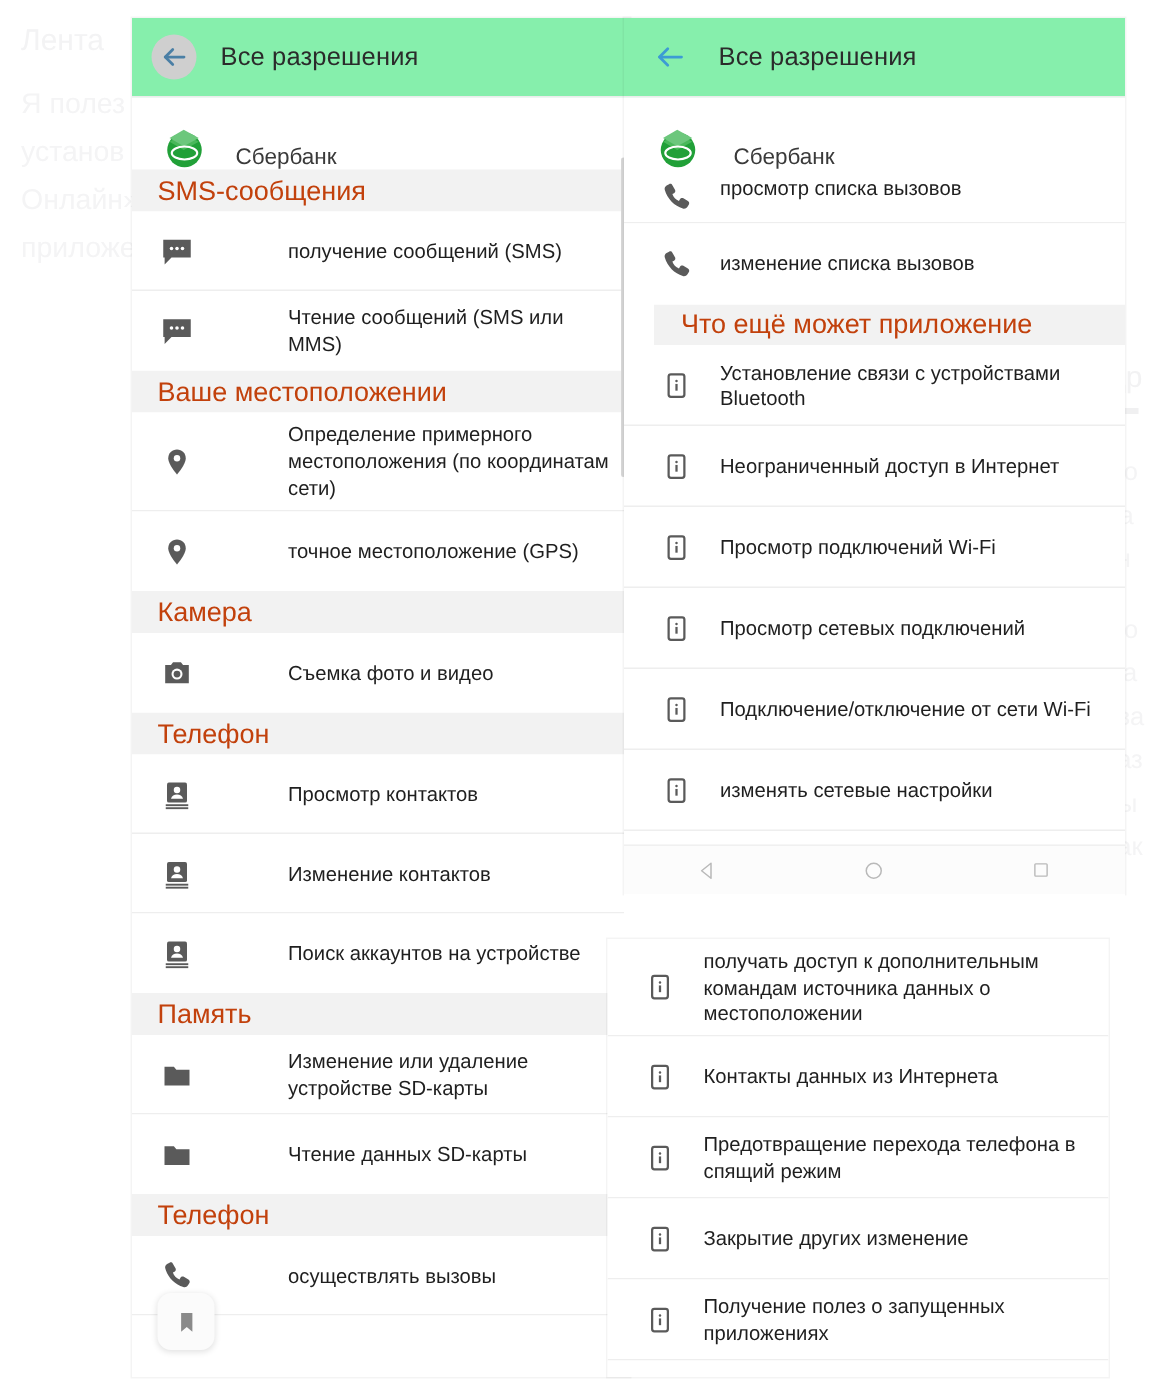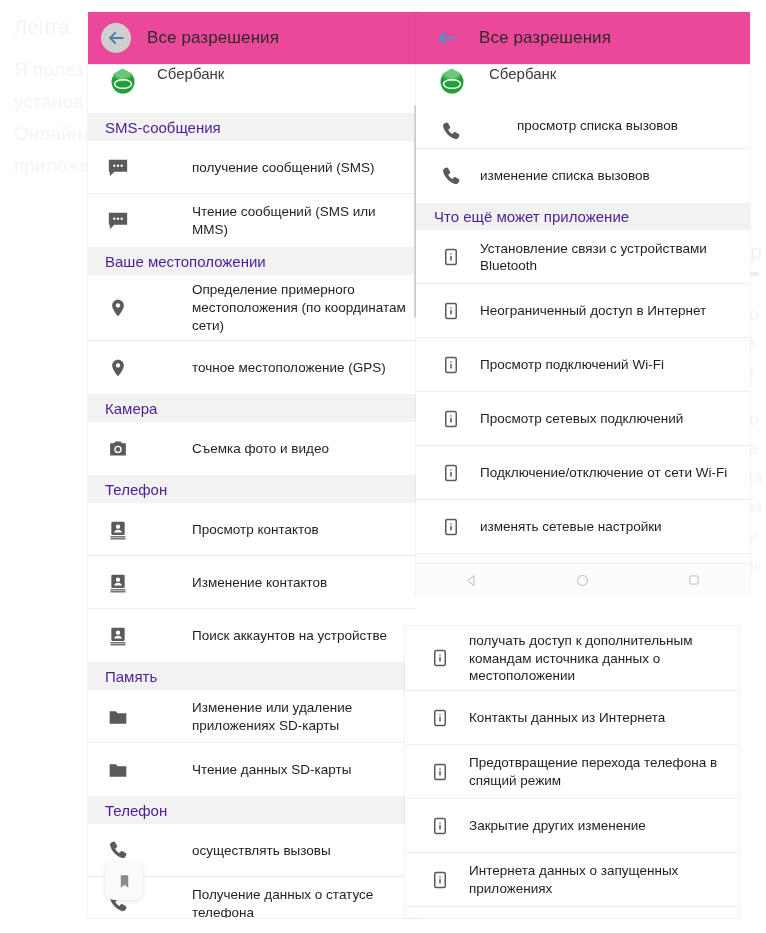--- a/index.html
+++ b/index.html
@@ -16,29 +16,29 @@
   .bg-left .bg-p{font-size:19px;line-height:32px;color:#f4f4f5;white-space:nowrap;}
   .bg-right{left:737px;top:240px;width:80px;}
   .bg-right .bg-h{font-size:20px;line-height:24px;color:#f2f2f3;}
   .bg-right .bg-rule{width:22px;height:4px;background:#f0f0f1;margin:8px 0 24px 0;}
   .bg-right .bg-p{font-size:17px;line-height:29px;color:#f4f4f5;white-space:nowrap;}
   .bg-right .bg-gap{height:18px;}
 
   
   .shot{position:absolute;background:#ffffff;overflow:hidden;
         box-shadow:0 0 0 1px rgba(0,0,0,0.045);}
-  .appbar{height:52px;display:flex;align-items:center;background:#ec4899;
+  .appbar{height:52px;display:flex;align-items:center;background:#86efac;
           border-bottom:1px solid #ececec;}
   .appbar-title{font-size:17px;color:#2b2b2b;letter-spacing:.1px;}
-  .appheader{height:48px;display:flex;align-items:flex-start;background:#ffffff;}
+  .appheader{height:48px;display:flex;align-items:flex-end;background:#ffffff;}
   .appheader-name{font-size:15px;color:#3a3a3a;}
   .sber-logo{width:30px;height:30px;border-radius:50%;flex:none;position:relative;}
   .sber-logo svg{display:block;}
 
-  .section{background:#f2f2f2;color:#4c1d95;font-size:15px;
+  .section{background:#f2f2f2;color:#c2410c;font-size:18px;
            display:flex;align-items:center;}
   .row{display:flex;align-items:center;background:#fff;position:relative;}
   .row .ico{flex:none;display:flex;align-items:center;justify-content:center;color:#5a5a5a;}
   .row .lbl{color:#1f1f1f;}
   .divider{position:absolute;left:0;right:0;bottom:0;height:1px;background:#eeeeee;}
 
   
   #shot-left{left:88px;top:12px;width:332px;height:906px;}
   #shot-left .appbar{padding-left:13px;}
   #shot-left .appbar-title{margin-left:16px;font-size:17px;}
@@ -56,25 +56,25 @@
                 border-radius:9px;background:#fbfbfb;display:flex;align-items:center;
                 justify-content:center;box-shadow:0 1px 4px rgba(0,0,0,.12);}
 
   
   #shot-right-top{left:416px;top:12px;width:334px;height:584px;}
   #shot-right-bottom{left:405px;top:626px;width:334px;height:292px;}
   #shot-right-top .appbar{padding-left:20px;}
   #shot-right-top .appbar-title{margin-left:21px;}
   #shot-right-top .appheader{padding-left:21px;}
   #shot-right-top .appheader-name{margin-left:22px;}
-  .rpanel .section{height:27px;padding-left:18px;}
+  .rpanel .section{height:27px;padding-left:18px;margin-left:20px;}
   .rpanel .row{min-height:42px;padding:6px 14px 6px 24px;}
   .rpanel .row .ico{width:22px;height:24px;margin-right:18px;}
   .rpanel .row .lbl{font-size:13.5px;line-height:17.5px;}
-  .clipped-row{overflow:hidden;gap:37px;}
+  .clipped-row{overflow:hidden;}
   .clipped-row .lbl{position:relative;top:-5px;}
   .navbar{position:absolute;left:0;right:0;bottom:0;height:32px;background:#fcfcfc;
           display:flex;align-items:center;justify-content:space-around;
           border-top:1px solid #f0f0f0;}
   .navbar span{display:flex;align-items:center;justify-content:center;
                width:40px;height:22px;color:#b4b4b4;}
   .nav-cut{position:absolute;left:416px;top:596px;width:334px;height:30px;
            background:#ffffff;}
 </style>
 </head>
@@ -232,50 +232,41 @@
       </div>
       <div class="section">
         <span>Память</span>
       </div>
       <div class="row">
         <span class="ico">
           <svg xmlns="http://www.w3.org/2000/svg" width="24" height="20" viewBox="0 0 24 24" fill="#5a5a5a">
             <path d="M2 5h7.5l2 2.4H22V20H2z"></path>
           </svg>
         </span>
-        <span class="lbl">Изменение или удаление приложениях SD-карты</span>
+        <span class="lbl">Изменение или удаление устройстве SD-карты</span>
         <div class="divider"></div>
       </div>
       <div class="row">
         <span class="ico">
           <svg xmlns="http://www.w3.org/2000/svg" width="24" height="20" viewBox="0 0 24 24" fill="#5a5a5a">
             <path d="M2 5h7.5l2 2.4H22V20H2z"></path>
           </svg>
         </span>
         <span class="lbl">Чтение данных SD-карты</span>
       </div>
       <div class="section">
         <span>Телефон</span>
       </div>
       <div class="row">
         <span class="ico">
           <svg xmlns="http://www.w3.org/2000/svg" width="22" height="23" viewBox="0 0 24 24" fill="#5a5a5a">
             <path d="M6.6 2.5c.9-.5 1.9-.2 2.4.7l1.9 3.3c.5.9.2 2-.7 2.5l-1.2.7c.7 2.3 2.5 4.2 4.8 5l.7-1.2c.5-.9 1.6-1.2 2.5-.7l3.3 1.9c.9.5 1.2 1.6.7 2.5l-1 1.7c-.7 1.2-2.1 1.7-3.4 1.3C10.6 18.5 5.3 13.2 3.5 6.8c-.4-1.3.1-2.7 1.3-3.4z"></path>
           </svg>
         </span>
         <span class="lbl">осуществлять вызовы</span>
-        <div class="divider"></div>
-      </div>
-      <div class="row">
-        <span class="ico">
-          <svg xmlns="http://www.w3.org/2000/svg" width="22" height="23" viewBox="0 0 24 24" fill="#5a5a5a">
-            <path d="M6.6 2.5c.9-.5 1.9-.2 2.4.7l1.9 3.3c.5.9.2 2-.7 2.5l-1.2.7c.7 2.3 2.5 4.2 4.8 5l.7-1.2c.5-.9 1.6-1.2 2.5-.7l3.3 1.9c.9.5 1.2 1.6.7 2.5l-1 1.7c-.7 1.2-2.1 1.7-3.4 1.3C10.6 18.5 5.3 13.2 3.5 6.8c-.4-1.3.1-2.7 1.3-3.4z"></path>
-          </svg>
-        </span>
-        <span class="lbl">Получение данных о статусе телефона</span>
         <div class="divider"></div>
       </div>
       <div class="row"></div>
     </div>
 
   <div class="scroll-track"></div>
 
   <div class="fab-bookmark">
     <svg width="15" height="17" viewBox="0 0 24 24" fill="#8a8a8a">
       <path d="M6 2h12v20l-6-5-6 5z"></path>
@@ -474,18 +465,18 @@
         <div class="divider"></div>
       </div>
       <div class="row">
         <span class="ico">
           <svg xmlns="http://www.w3.org/2000/svg" width="18" height="24" viewBox="0 0 24 24" fill="none" stroke="#5a5a5a" stroke-width="2">
             <rect x="5" y="2" width="14" height="20" rx="2"></rect>
             <circle cx="12" cy="8" r="1.1" fill="#5a5a5a" stroke="none"></circle>
             <rect x="11" y="10.6" width="2" height="6" fill="#5a5a5a" stroke="none"></rect>
           </svg>
         </span>
-        <span class="lbl">Интернета данных о запущенных приложениях</span>
+        <span class="lbl">Получение полез о запущенных приложениях</span>
         <div class="divider"></div>
       </div>
       <div class="row"></div>
     </div>
 </div>
 
 </body></html>

